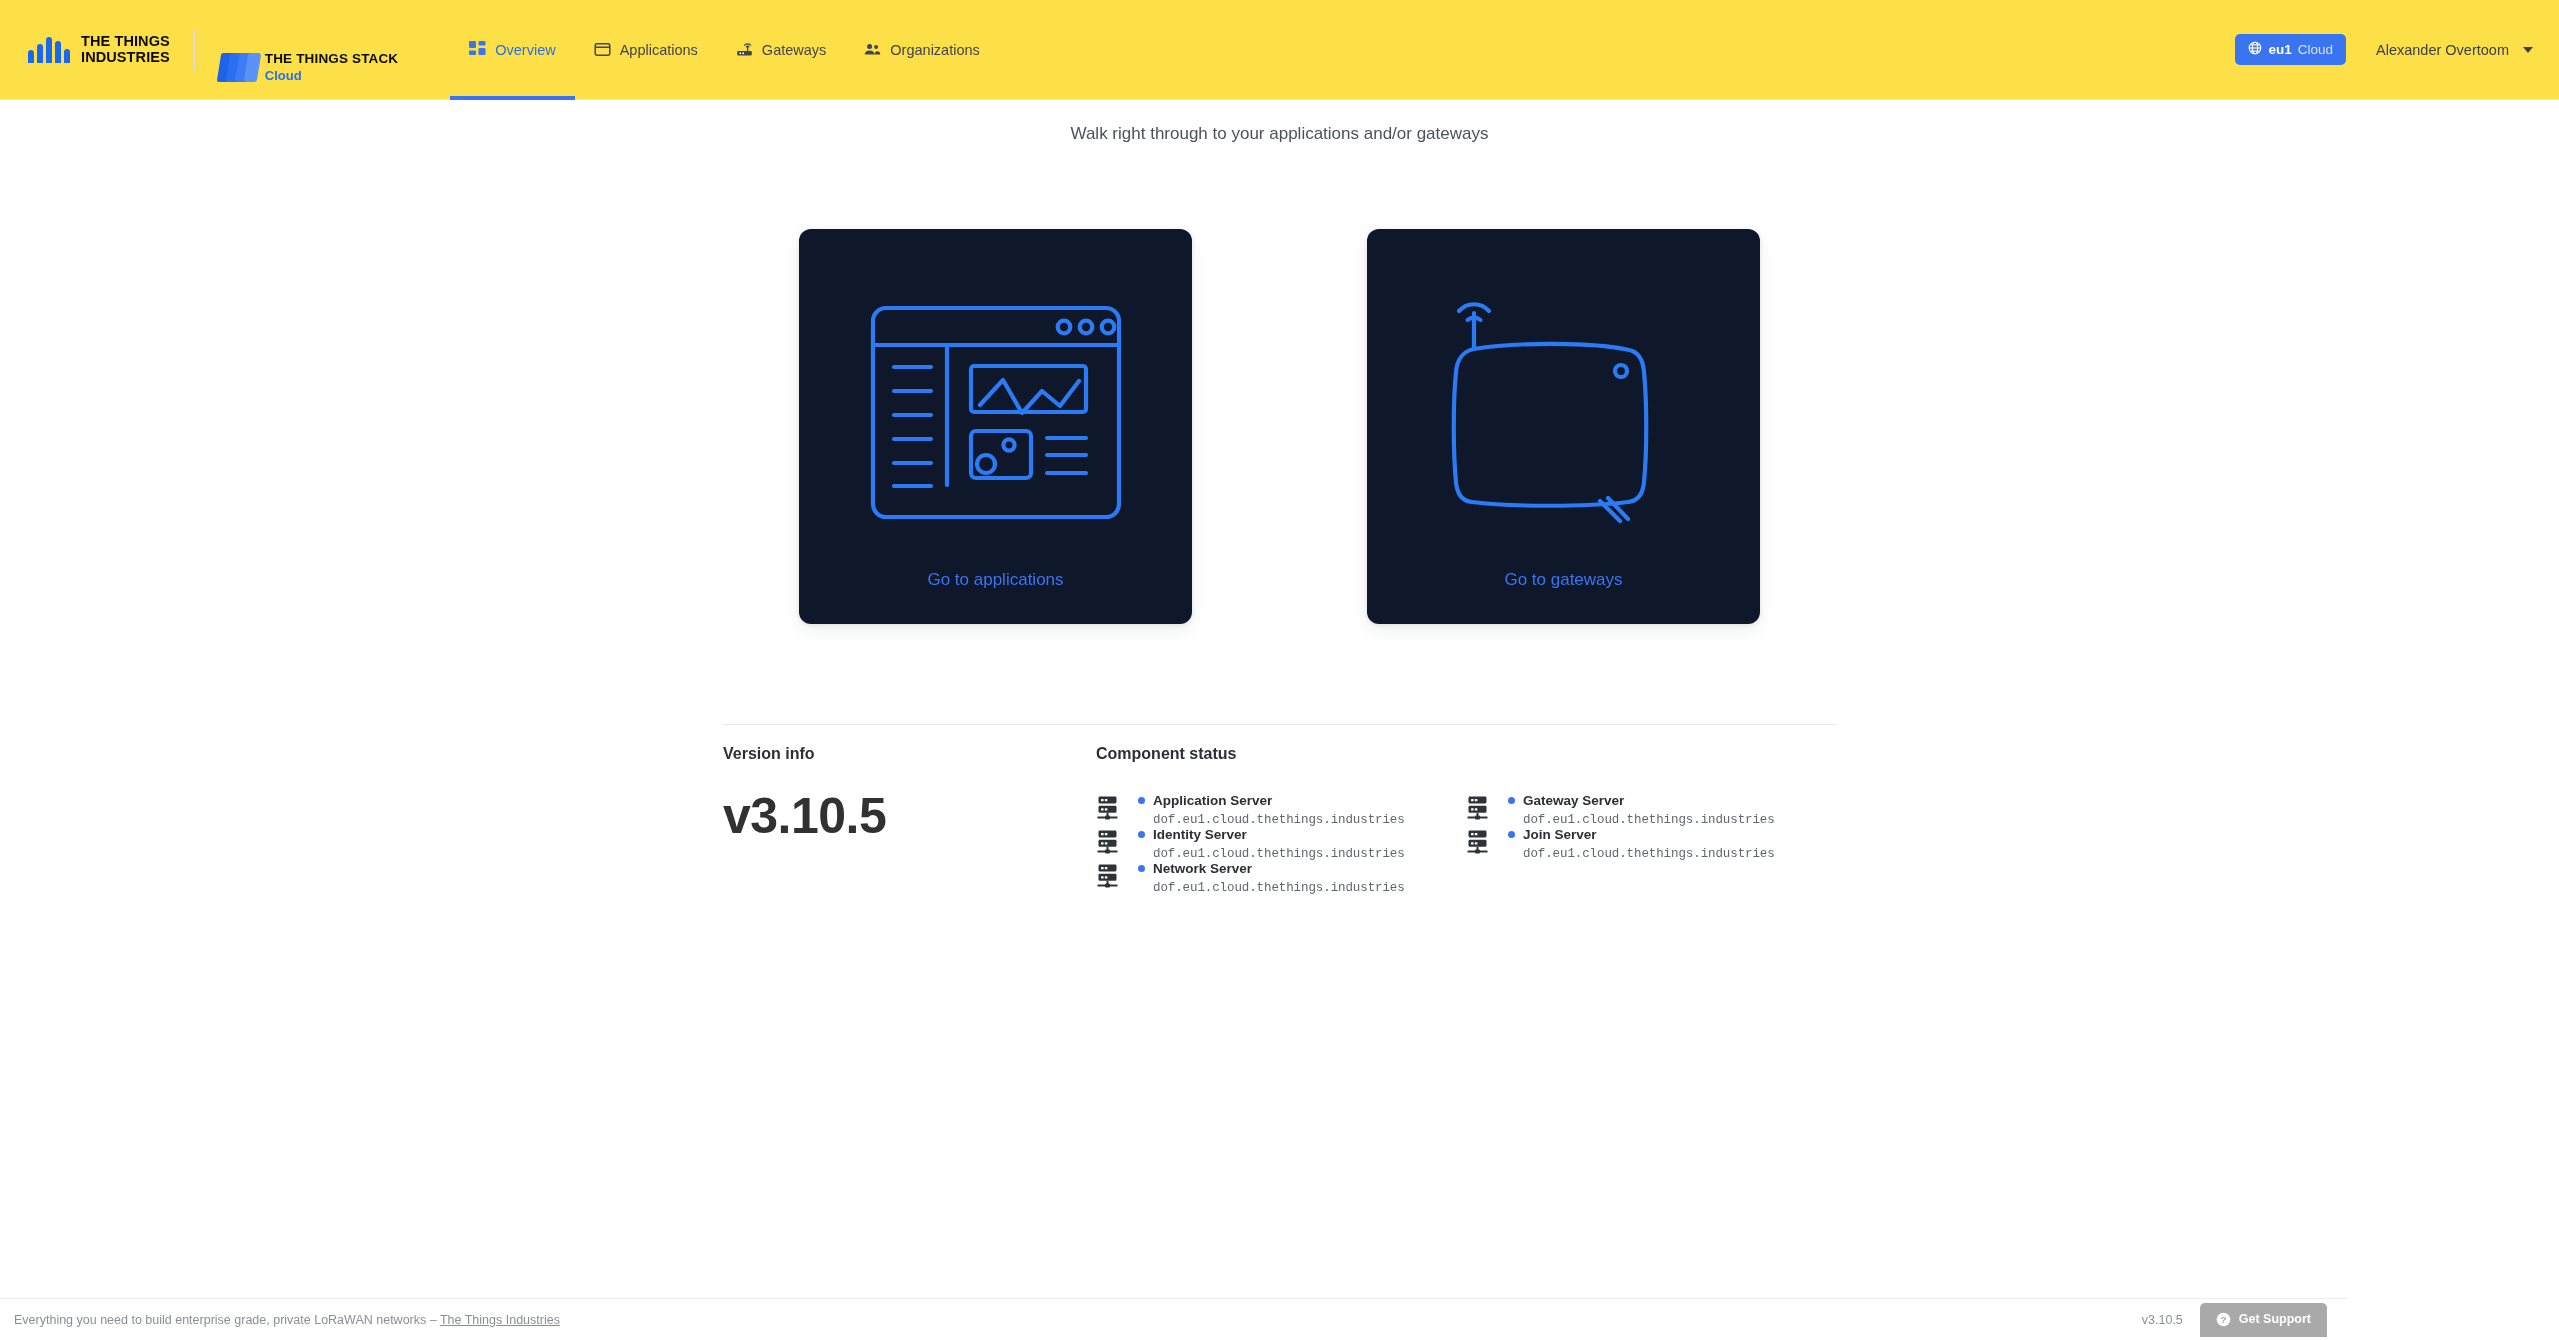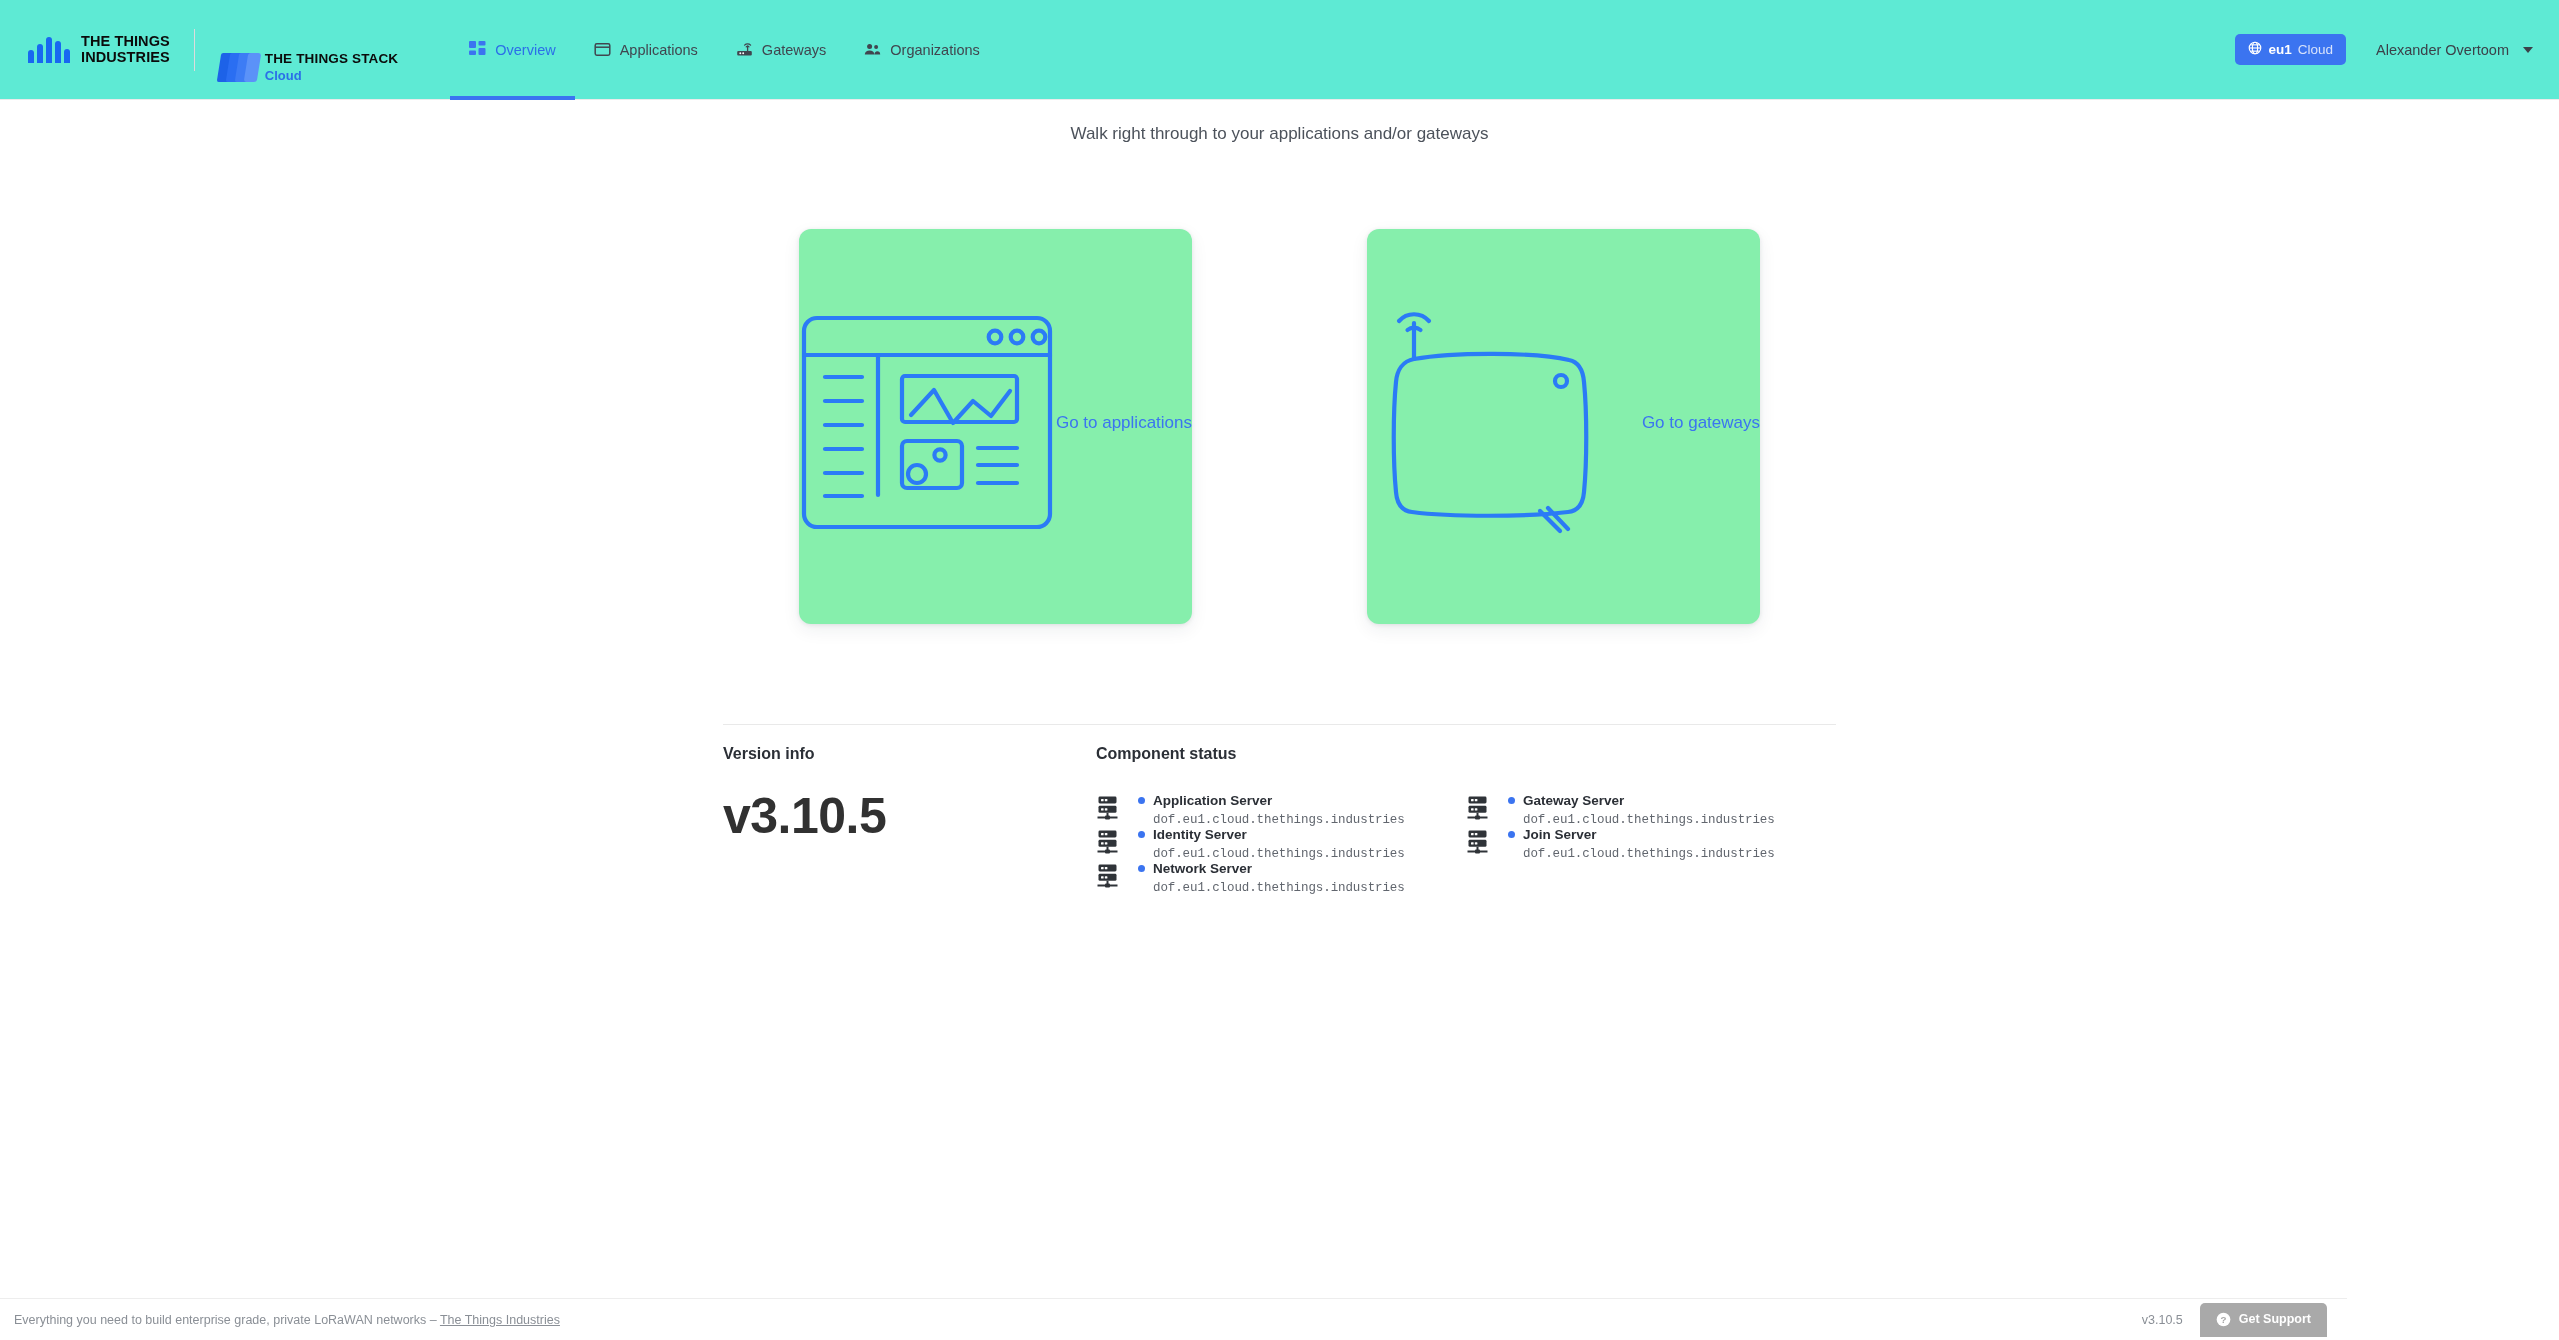--- a/index.html
+++ b/index.html
@@ -9,21 +9,21 @@
     background: #ffffff;
     font-family: "Liberation Sans", sans-serif;
     overflow: hidden;
   }
   body { position: relative; }
 
   
   .header {
     position: absolute; top: 0; left: 0;
     width: 2559px; height: 100px;
-    background: #5eead4;
+    background: #fde047;
     border-bottom: 1px solid #ebebeb;
     display: flex; align-items: center;
   }
   .brand-block { display: flex; align-items: center; height: 100%; }
   .tti-logo {
     display: flex; align-items: center; gap: 11px;
     padding-left: 28px;
   }
   .tti-bars { display: flex; align-items: flex-end; gap: 3px; height: 26px; }
   .tti-bars i { display: block; width: 6px; background: #1868f1; border-radius: 3px 3px 0 0; }
@@ -104,23 +104,23 @@
     text-align: center; margin-top: 24px;
     font-size: 17px; color: #4c525b;
   }
 
   .cards {
     display: flex; justify-content: center; gap: 175px;
     margin-top: 85px;
   }
   .card {
     width: 393px; height: 395px;
-    background: #86efac; border-radius: 12px;
+    background: #0f172a; border-radius: 12px;
     box-shadow: 0 1px 4px rgba(30,40,60,0.10), 0 6px 18px rgba(30,40,60,0.07);
-    display: flex; flex-direction: row;
+    display: flex; flex-direction: column;
     align-items: center; justify-content: space-between;
     padding: 26px 0 34px; cursor: pointer;
   }
   .card-art { flex: 1; display: flex; align-items: center; justify-content: center; width: 100%; }
   .card-link { font-size: 17px; color: #3b74f0; }
 
   
   .info-wrap { margin-top: 100px; display: flex; justify-content: center; }
   .info {
     width: 1113px; border-top: 1px solid #e9e9e9;

